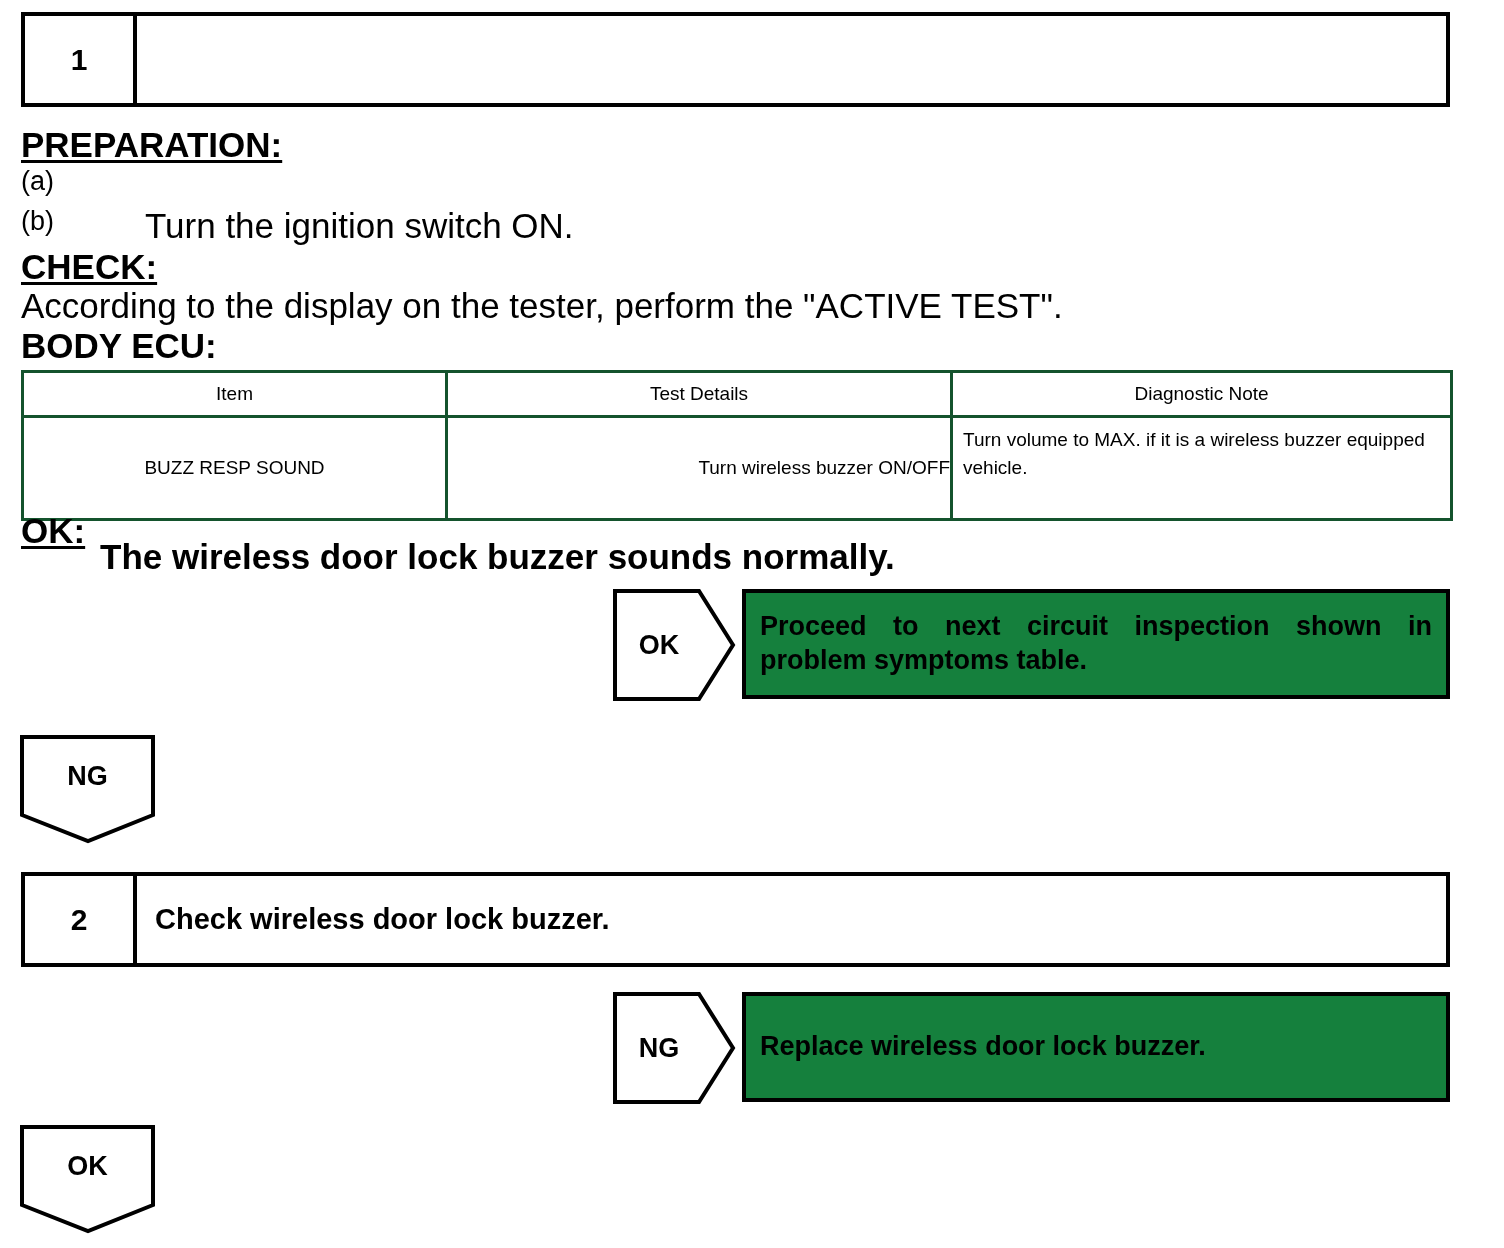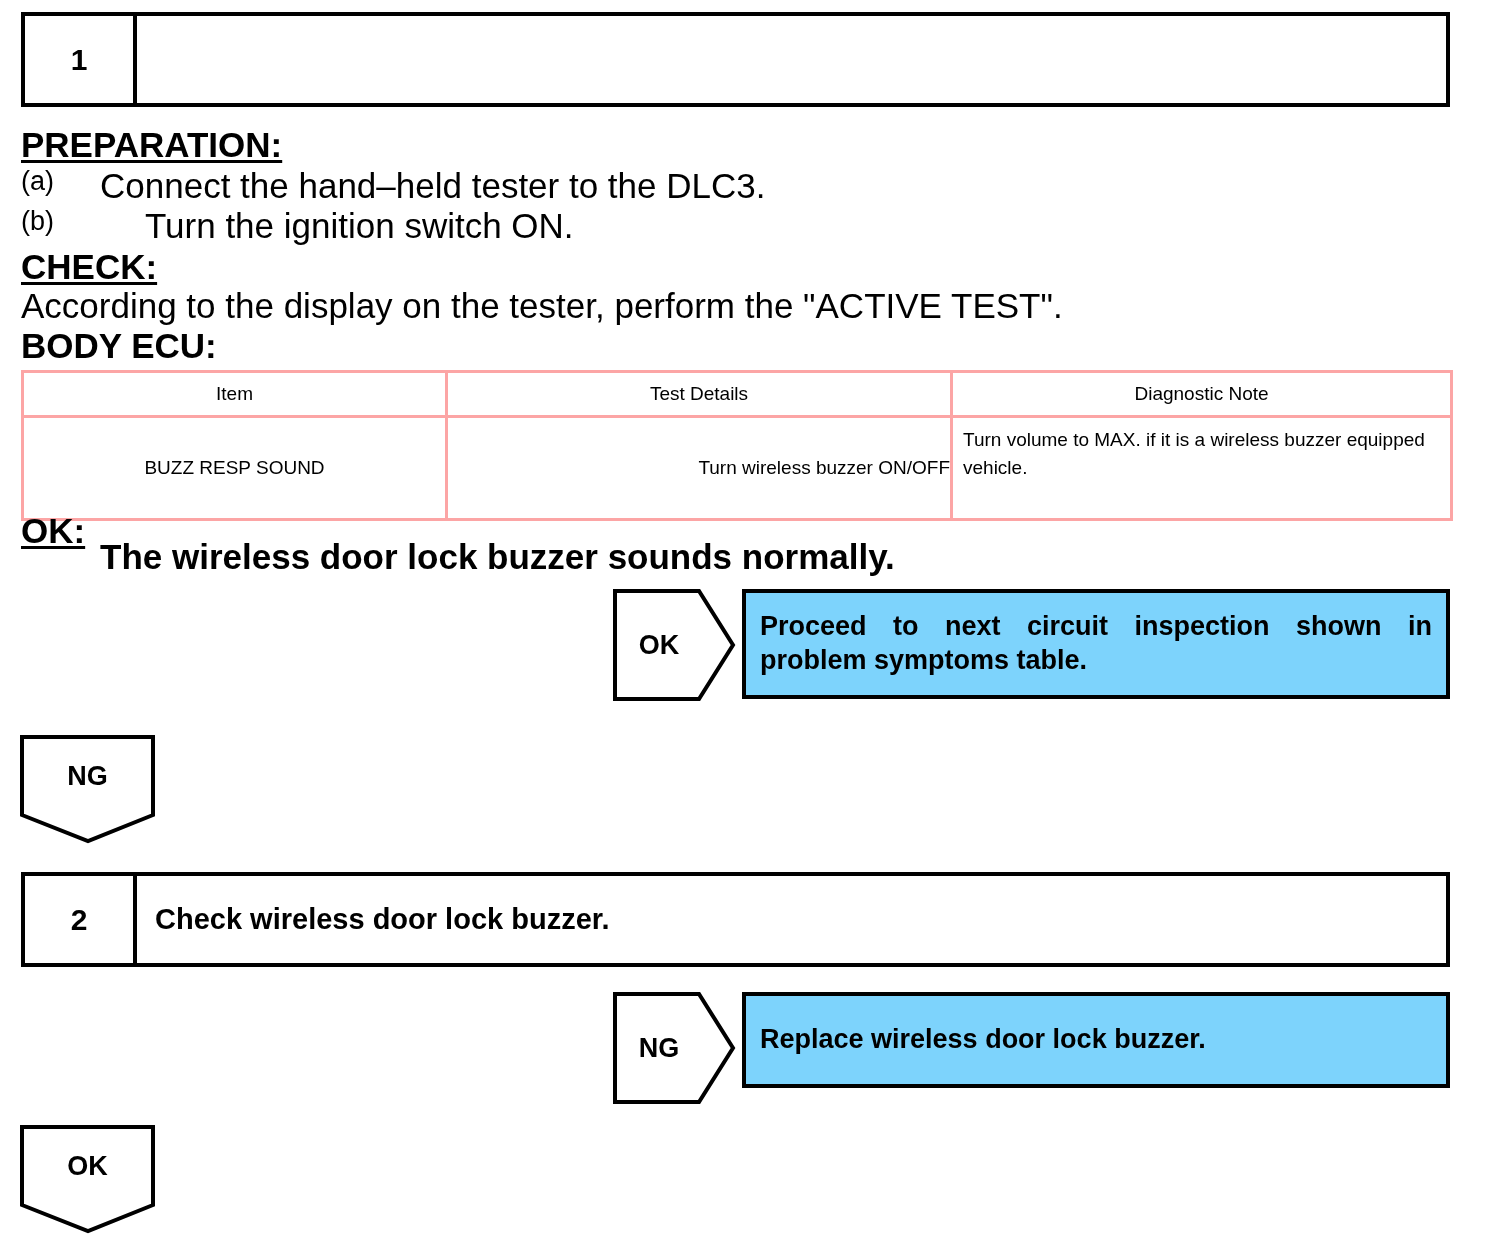--- a/index.html
+++ b/index.html
@@ -67,21 +67,21 @@
   }
 
   
   .ttable {
     position: absolute;
     border-collapse: collapse;
     table-layout: fixed;
     background: #fff;
   }
   .ttable td {
-    border: 3px solid #fca5a5;
+    border: 3px solid #14532d;
     font-size: 19px;
     padding: 0;
     vertical-align: middle;
   }
   .ttable td.hd {
     text-align: center;
     height: 42px;
   }
   .ttable td.cell-c {
     text-align: center;
@@ -116,21 +116,21 @@
     font-size: 27px;
     font-weight: bold;
     display: flex;
     align-items: center;
     justify-content: center;
   }
   .result-box {
     position: absolute;
     box-sizing: border-box;
     border: 4px solid #000;
-    background: #7dd3fc;
+    background: #15803d;
     display: flex;
     align-items: center;
   }
   .result-text {
     font-size: 27px;
     font-weight: bold;
     line-height: 1.25;
     text-align: justify;
     text-align-last: left;
     padding: 0 14px;
@@ -162,21 +162,20 @@
 
 <div id="page">
 
   <div class="step-box" style="left:21px; top:12px; width:1429px; height:95px;">
     <div class="step-num">1</div>
   </div>
 
   <div class="txt bold ul" style="left:21px; top:127px;">PREPARATION:</div>
 
   <div class="list-marker" style="left:21px; top:168px;">(a)</div>
-  <div class="txt" style="left:100px; top:168px;">Connect the hand–held tester to the DLC3.</div>
 
   <div class="list-marker" style="left:21px; top:208px;">(b)</div>
   <div class="txt" style="left:100px; top:208px;margin-left:45px;">Turn the ignition switch ON.</div>
 
   <div class="txt bold ul" style="left:21px; top:249px;">CHECK:</div>
   <div class="txt" style="left:21px; top:288px;">According to the display on the tester, perform the "ACTIVE TEST".</div>
   <div class="txt bold" style="left:21px; top:328px;">BODY ECU:</div>
 
   <table class="ttable" style="left:21px; top:370px; width:1429px;">
     <colgroup>
@@ -222,21 +221,21 @@
     <div class="step-num">2</div>
     <div class="step-title">Check wireless door lock buzzer.</div>
   </div>
 
   <div class="callout" style="left:613px; top:992px; width:120px; height:110px;">
     <svg width="122" height="112" viewBox="0 0 122 112">
       <polygon points="2,2 86,2 120,56 86,110 2,110" fill="#ffffff" stroke="#000000" stroke-width="4" stroke-linejoin="miter"></polygon>
     </svg>
     <div class="tag-text" style="left:0px; top:0px; width:92px; height:112px;">NG</div>
   </div>
-  <div class="result-box" style="left:742px; top:992px; width:708px; height:96px;">
+  <div class="result-box" style="left:742px; top:992px; width:708px; height:110px;">
     <div class="result-text" style="text-align:left;">Replace wireless door lock buzzer.</div>
   </div>
 
   <div class="flag" style="left:20px; top:1125px; width:140px; height:110px;">
     <svg width="142" height="112" viewBox="0 0 142 112">
       <polygon points="2,2 133,2 133,80 68,106 2,80" fill="#ffffff" stroke="#000000" stroke-width="4" stroke-linejoin="miter"></polygon>
     </svg>
     <div class="flag-text" style="left:0px; top:0px; width:135px; height:82px;">OK</div>
   </div>
 

